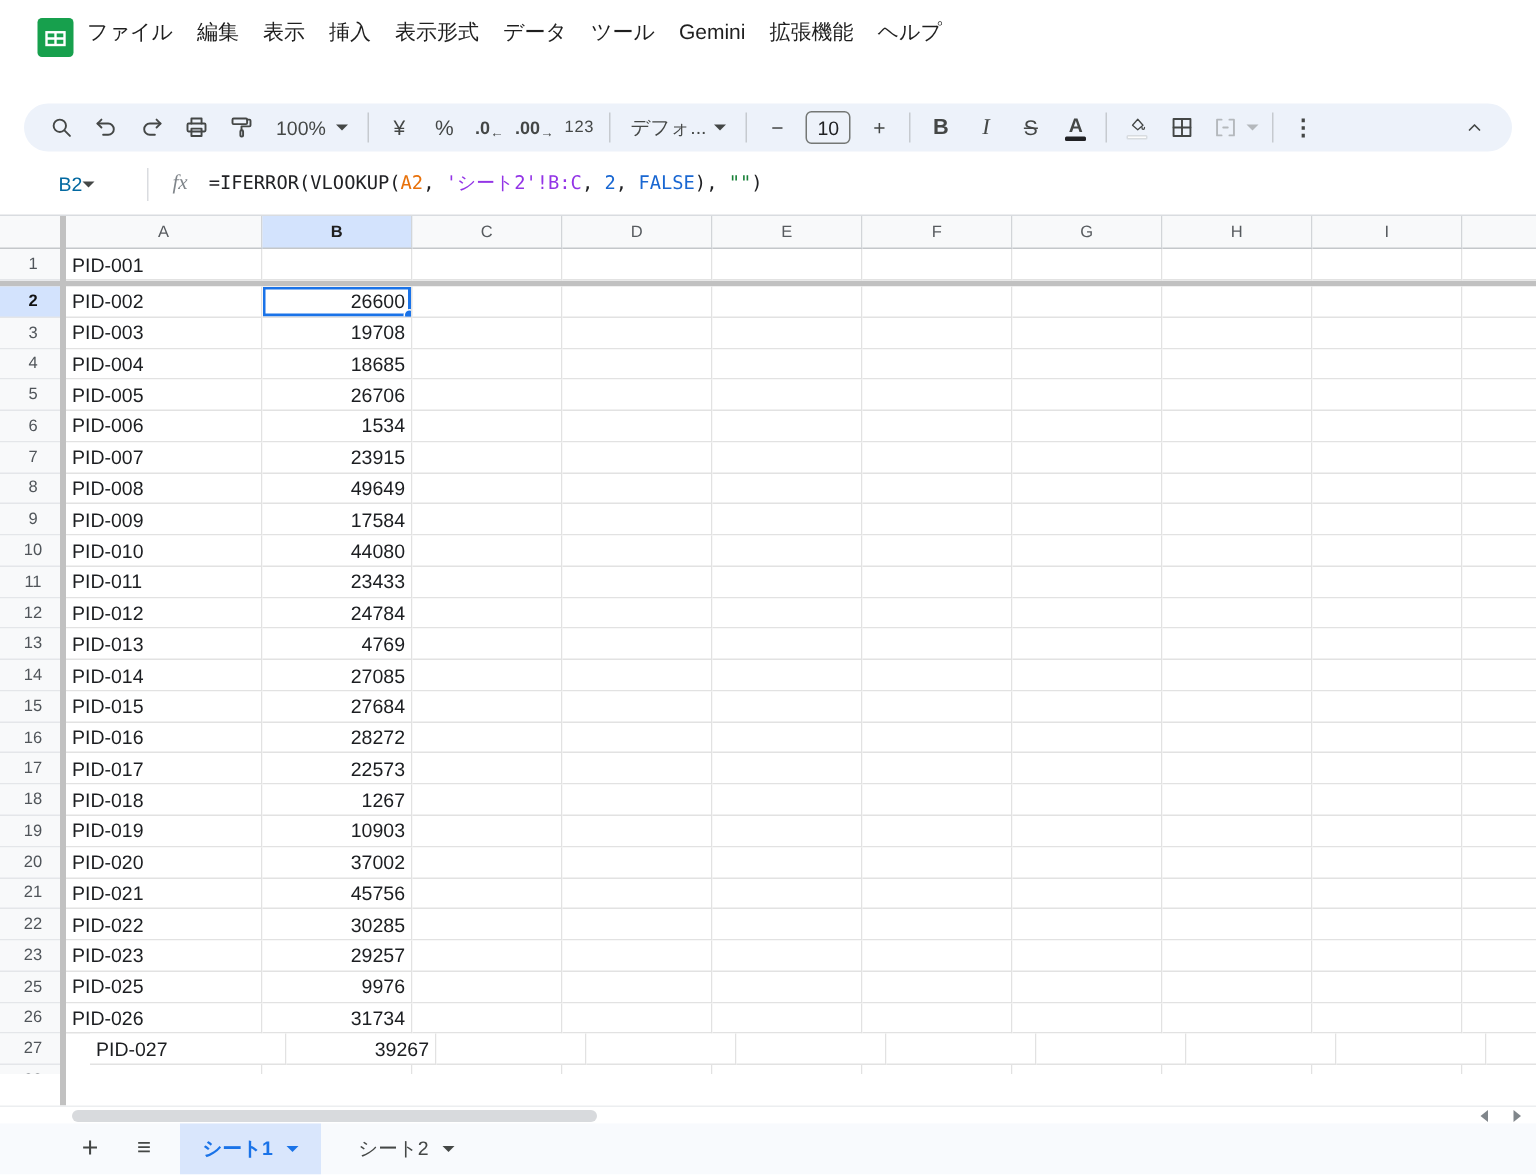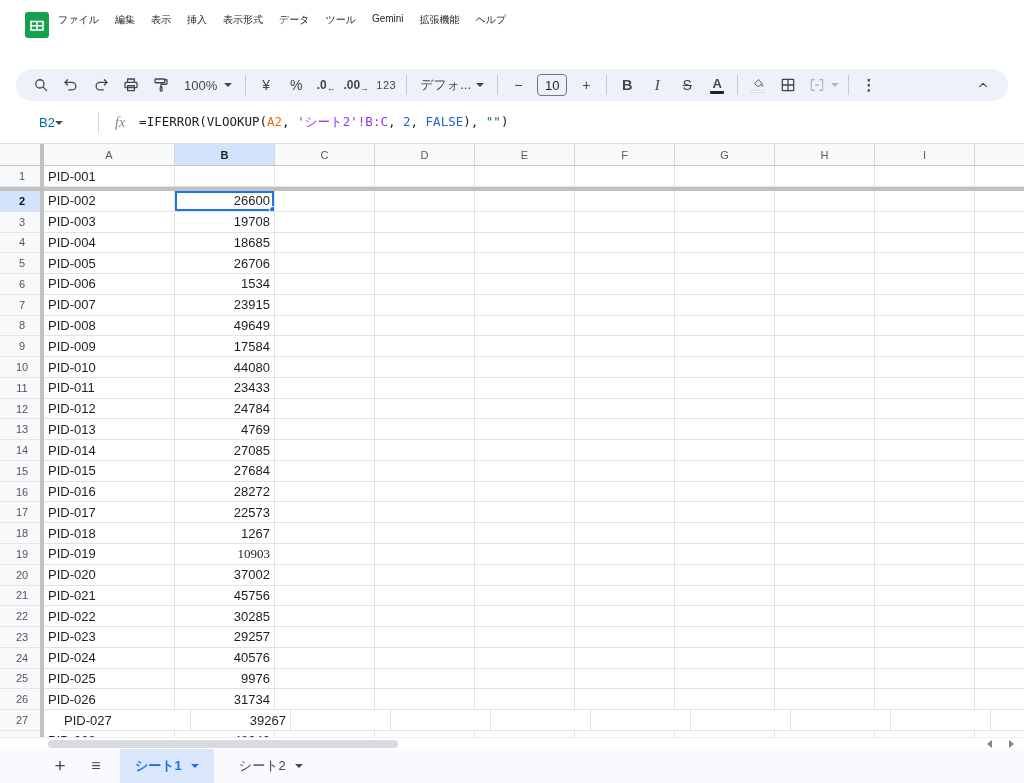--- a/index.html
+++ b/index.html
@@ -9,21 +9,21 @@
 
   
   #titlebar { position:absolute; top:0; left:0; width:1024px; height:66px; background:#fff; }
   #logo { position:absolute; left:24px; top:11px; }
   #title-col { position:absolute; left:58px; top:8px; }
   #title-row { display:flex; align-items:center; height:26px; }
   #doc-title { font-size:18px; color:#1f1f1f; white-space:nowrap; }
   .title-ic { margin-left:15px; color:#444746; display:flex; align-items:center; }
   #star { font-size:17px; line-height:17px; }
   #menu-row { display:flex; margin-top:3px; margin-left:-8px; }
-  .menu-item { font-size:10px; color:#1f1f1f; padding:2px 8px; border-radius:4px; white-space:nowrap; }
+  .menu-item { font-size:14px; color:#1f1f1f; padding:2px 8px; border-radius:4px; white-space:nowrap; }
 
   
   #toolbar { position:absolute; left:16px; top:69px; width:992px; height:32px;
     background:#edf2fa; border-radius:16px; display:flex; align-items:center;
     padding:0 10px; color:#444746; }
   .tbtn { min-width:30px; height:26px; display:flex; align-items:center; justify-content:center;
     border-radius:4px; font-size:14px; color:#444746; position:relative; }
   .sep { width:1px; height:20px; background:#c6cacf; margin:0 5px; }
   .caret { width:0; height:0; border-left:4px solid transparent; border-right:4px solid transparent;
     border-top:4.5px solid #444746; display:inline-block; }
@@ -489,21 +489,21 @@
           <div class="cell" style="width: 100px;"></div>
           <div class="cell" style="width: 100px;"></div>
           <div class="cell" style="width: 100px;"></div>
           <div class="cell" style="width: 100px;"></div>
           <div class="cell" style="width: 100px;"></div>
           <div class="filler"></div>
         </div>
         <div class="row">
           <div class="rowhdr">19</div>
           <div class="cell" style="width: 131px;">PID-019</div>
-          <div class="cell num" style="width: 100px; font-family: Liberation Serif, serif;">10903</div>
+          <div class="cell num" style="width: 100px;">10903</div>
           <div class="cell" style="width: 100px;"></div>
           <div class="cell" style="width: 100px;"></div>
           <div class="cell" style="width: 100px;"></div>
           <div class="cell" style="width: 100px;"></div>
           <div class="cell" style="width: 100px;"></div>
           <div class="cell" style="width: 100px;"></div>
           <div class="cell" style="width: 100px;"></div>
           <div class="filler"></div>
         </div>
         <div class="row">
@@ -542,33 +542,20 @@
           <div class="cell" style="width: 100px;"></div>
           <div class="cell" style="width: 100px;"></div>
           <div class="cell" style="width: 100px;"></div>
           <div class="cell" style="width: 100px;"></div>
           <div class="filler"></div>
         </div>
         <div class="row">
           <div class="rowhdr">23</div>
           <div class="cell" style="width: 131px;">PID-023</div>
           <div class="cell num" style="width: 100px;">29257</div>
-          <div class="cell" style="width: 100px;"></div>
-          <div class="cell" style="width: 100px;"></div>
-          <div class="cell" style="width: 100px;"></div>
-          <div class="cell" style="width: 100px;"></div>
-          <div class="cell" style="width: 100px;"></div>
-          <div class="cell" style="width: 100px;"></div>
-          <div class="cell" style="width: 100px;"></div>
-          <div class="filler"></div>
-        </div>
-        <div class="row">
-          <div class="rowhdr">24</div>
-          <div class="cell" style="width: 131px;">PID-024</div>
-          <div class="cell num" style="width: 100px;">40576</div>
           <div class="cell" style="width: 100px;"></div>
           <div class="cell" style="width: 100px;"></div>
           <div class="cell" style="width: 100px;"></div>
           <div class="cell" style="width: 100px;"></div>
           <div class="cell" style="width: 100px;"></div>
           <div class="cell" style="width: 100px;"></div>
           <div class="cell" style="width: 100px;"></div>
           <div class="filler"></div>
         </div>
         <div class="row">

